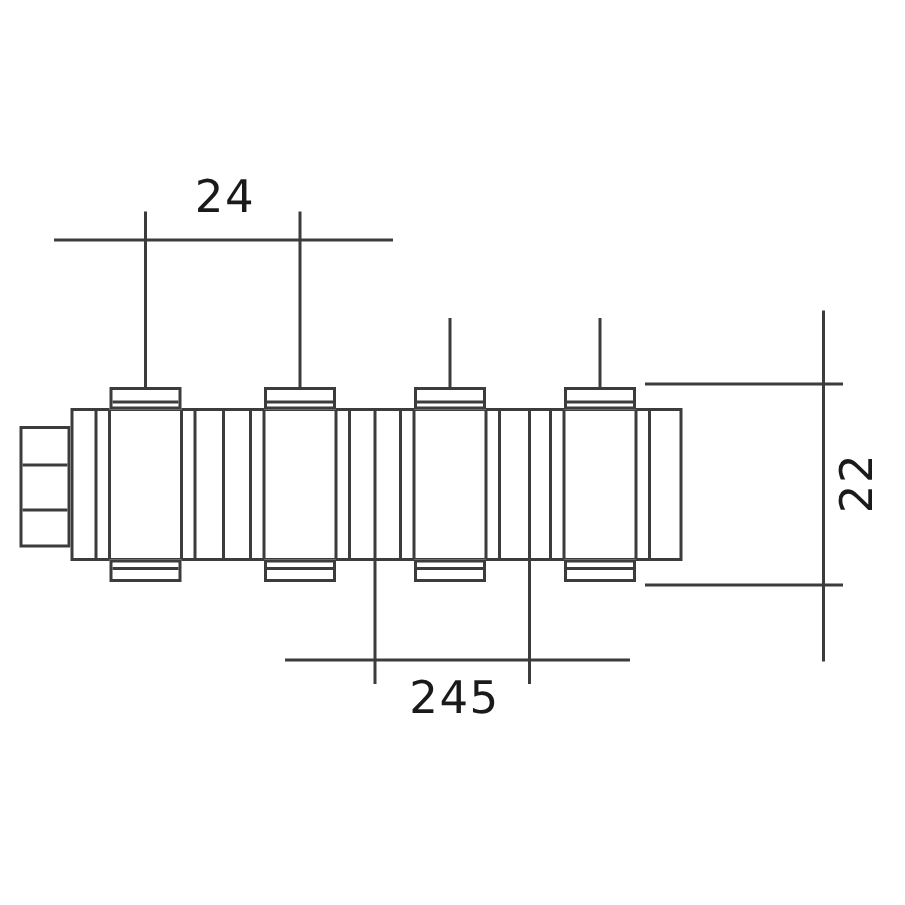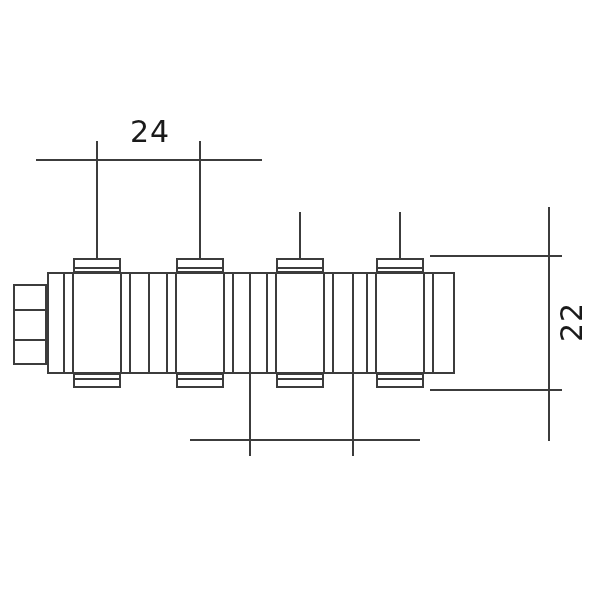--- a/index.html
+++ b/index.html
@@ -58,20 +58,21 @@
   <div class="line hline" style="left:36px; top:159px; width:226px;"></div>
 
   <div class="dim-label-vertical" style="left:550px; top:303px; width:44px; height:38px;">22</div>
   <div class="line vline" style="left:548px; top:207px; height:234px;"></div>
   <div class="line hline" style="left:430px; top:255px; width:132px;"></div>
   <div class="line hline" style="left:430px; top:389px; width:132px;"></div>
 
   <div class="line vline" style="left:249px; top:374px; height:82px;"></div>
   <div class="line vline" style="left:352px; top:374px; height:82px;"></div>
   <div class="line hline" style="left:190px; top:439px; width:230px;"></div>
+  <div class="dim-label" style="left:272px; top:451px; width:62px;">245</div>
 
   <div class="box" style="left:47px; top:272px; width:408px; height:102px;"></div>
 
   <div class="box" style="left:13px; top:284px; width:34px; height:81px;"></div>
   <div class="line hline" style="left:15px; top:309px; width:30px;"></div>
   <div class="line hline" style="left:15px; top:339px; width:30px;"></div>
 
   <div class="line vline" style="left:148px; top:272px; height:102px;"></div>
   <div class="line vline" style="left:249px; top:272px; height:102px;"></div>
   <div class="line vline" style="left:352px; top:272px; height:102px;"></div>

